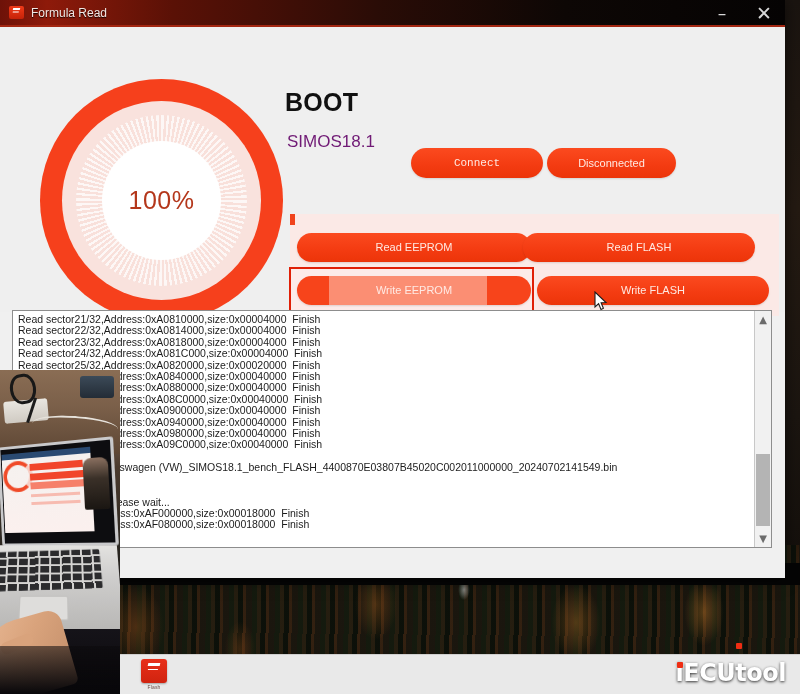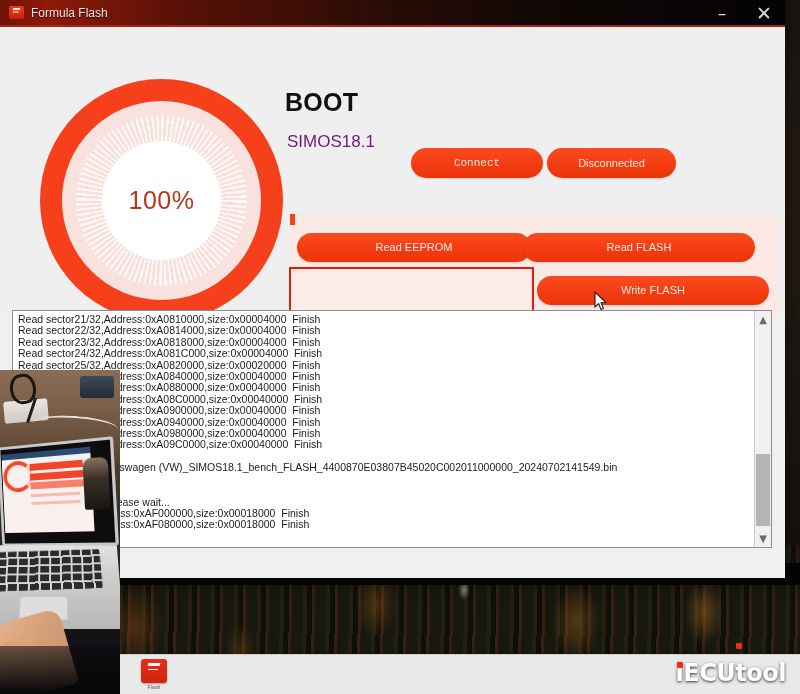--- a/index.html
+++ b/index.html
@@ -545,21 +545,21 @@
   </div>
 </div>
 <div class="task-edge"></div>
 
 <div id="watermark"><span class="dot-i">i</span><span>ECU</span><span class="dot-t">t</span><span>ool</span></div>
 
 <div id="app-window">
 
   <div id="titlebar">
     <div class="tb-logo"></div>
-    <div class="tb-title">Formula Flash</div>
+    <div class="tb-title">Formula Read</div>
     <div class="tb-spacer"></div>
     <div class="tb-btn">–</div>
     <div class="tb-btn close">✕</div>
   </div>
 
   <div id="content">
 
     <div id="ring-wrap">
       <div class="ring-outer"></div>
       <div class="ring-gap"></div>
@@ -576,20 +576,21 @@
     <button class="btn" id="btn-disconnected">Disconnected</button>
 
     <div id="ops-panel">
       <div class="marker"></div>
     </div>
 
     <button class="btn" id="btn-read-eeprom">Read EEPROM</button>
     <button class="btn" id="btn-read-flash">Read FLASH</button>
 
     <div id="write-eeprom-sel"></div>
+    <button class="btn" id="btn-write-eeprom">Write EEPROM</button>
 
     <button class="btn" id="btn-write-flash">Write FLASH</button>
 
     <svg id="cursor" viewBox="0 0 14 20">
       <path d="M1,1 L1,16 L4.6,12.6 L7,18.4 L9.4,17.3 L7.1,11.7 L12,11.6 Z" fill="#ffffff" stroke="#1d1d1d" stroke-width="1.1"></path>
     </svg>
   </div>
 
   <div id="log-pane">
     <div id="log-text"><div>Read sector21/32,Address:0xA0810000,size:0x00004000  Finish</div><div>Read sector22/32,Address:0xA0814000,size:0x00004000  Finish</div><div>Read sector23/32,Address:0xA0818000,size:0x00004000  Finish</div><div>Read sector24/32,Address:0xA081C000,size:0x00004000  Finish</div><div>Read sector25/32,Address:0xA0820000,size:0x00020000  Finish</div><div>Read sector26/32,Address:0xA0840000,size:0x00040000  Finish</div><div>Read sector27/32,Address:0xA0880000,size:0x00040000  Finish</div><div>Read sector28/32,Address:0xA08C0000,size:0x00040000  Finish</div><div>Read sector29/32,Address:0xA0900000,size:0x00040000  Finish</div><div>Read sector30/32,Address:0xA0940000,size:0x00040000  Finish</div><div>Read sector31/32,Address:0xA0980000,size:0x00040000  Finish</div><div>Read sector32/32,Address:0xA09C0000,size:0x00040000  Finish</div><div>&nbsp;</div><div>Save file:C:\Data\Volkswagen (VW)_SIMOS18.1_bench_FLASH_4400870E03807B45020C002011000000_20240702141549.bin</div><div>&nbsp;</div><div class="ts" style="color: rgb(209, 58, 18);">                   14:15:55</div><div>Reading EEPROM,please wait...</div><div>Read sector1/2,Address:0xAF000000,size:0x00018000  Finish</div><div>Read sector2/2,Address:0xAF080000,size:0x00018000  Finish</div></div>

